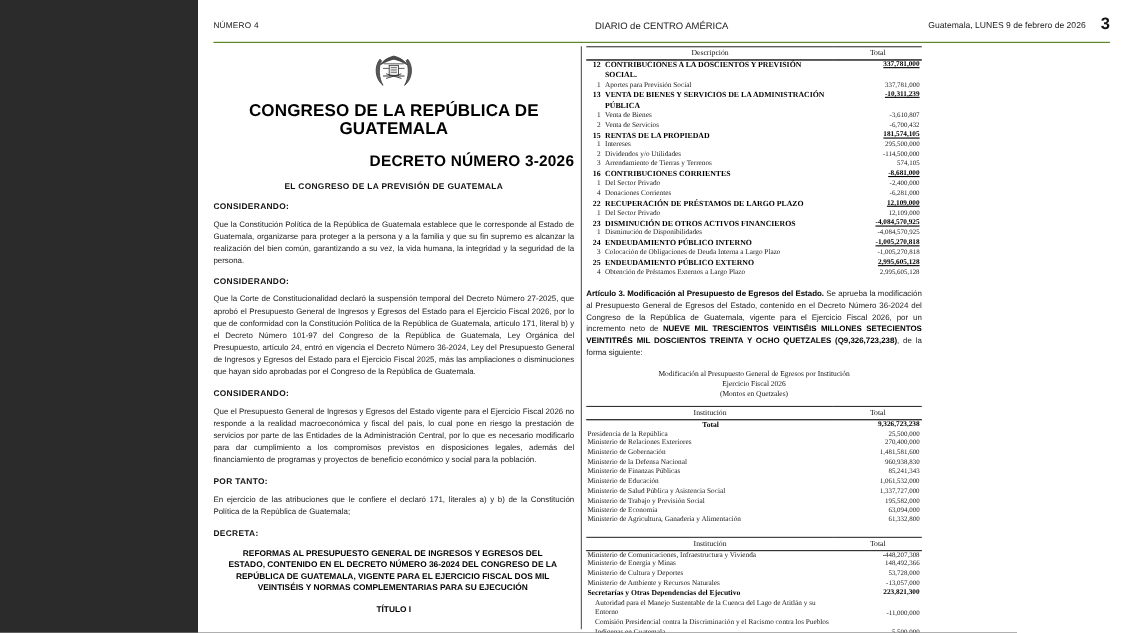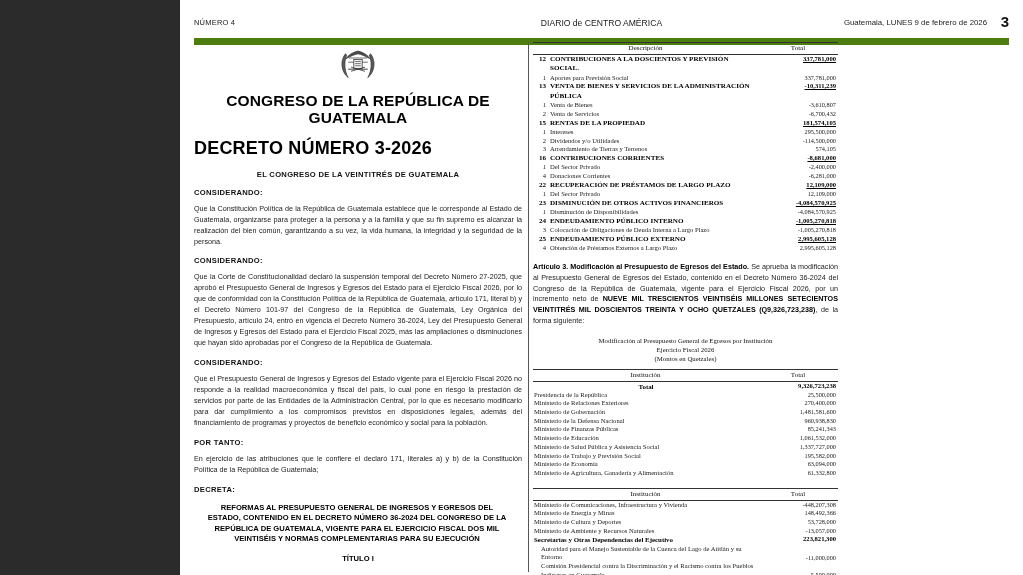--- a/index.html
+++ b/index.html
@@ -22,21 +22,21 @@
     background: #ffffff;
     overflow: hidden;
   }
   
   .runhead {
     position: absolute;
     left: 14px;
     top: 16px;
     width: 815px;
     height: 22px;
-    border-bottom: 7px solid #4d7c0f;
+    border-bottom: 1px solid #4d7c0f;
     font-family: "Liberation Sans", sans-serif;
   }
   .runhead .rh-left {
     position: absolute;
     left: 0;
     top: 2px;
     font-size: 7.5px;
     letter-spacing: .2px;
     color: #1a1a1a;
   }
@@ -101,22 +101,22 @@
     font-size: 15.5px;
     text-align: center;
     line-height: 1.12;
     letter-spacing: .1px;
     color: #000;
     margin-top: 4px;
   }
   .t-decreto {
     font-family: "Liberation Sans", sans-serif;
     font-weight: bold;
-    font-size: 18px;
-    text-align: left;
+    font-size: 14px;
+    text-align: right;
     margin-top: 11px;
     letter-spacing: .2px;
     color: #000;
   }
   .t-elcongreso {
     font-family: "Liberation Sans", sans-serif;
     font-weight: bold;
     font-size: 7.6px;
     text-align: center;
     margin-top: 11px;
@@ -261,21 +261,21 @@
           <rect x="24" y="22" width="12" height="13" fill="#efefef" stroke="#333"></rect>
           <path d="M26 25 h8 M26 28 h8 M26 31 h8" stroke="#333" stroke-width=".9"></path>
           <path d="M16 36 L44 36" stroke="#333" stroke-width="1.3"></path>
           <path d="M20 33 L40 39 M40 33 L20 39" stroke="#3d3d3d" stroke-width="1.2"></path>
         </g>
       </svg>
     </div>
 
     <div class="t-congress">CONGRESO DE LA REPÚBLICA DE GUATEMALA</div>
     <div class="t-decreto">DECRETO NÚMERO 3-2026</div>
-    <div class="t-elcongreso">EL CONGRESO DE LA VEINTITRÉS DE GUATEMALA</div>
+    <div class="t-elcongreso">EL CONGRESO DE LA PREVISIÓN DE GUATEMALA</div>
 
     <div class="t-center-bold">CONSIDERANDO:</div>
     <p class="para">Que la Constitución Política de la República de Guatemala establece que le corresponde al Estado de Guatemala, organizarse para proteger a la persona y a la familia y que su fin supremo es alcanzar la realización del bien común, garantizando a su vez, la vida humana, la integridad y la seguridad de la persona.</p>
 
     <div class="t-center-bold">CONSIDERANDO:</div>
     <p class="para">Que la Corte de Constitucionalidad declaró la suspensión temporal del Decreto Número 27-2025, que aprobó el Presupuesto General de Ingresos y Egresos del Estado para el Ejercicio Fiscal 2026, por lo que de conformidad con la Constitución Política de la República de Guatemala, artículo 171, literal b) y el Decreto Número 101-97 del Congreso de la República de Guatemala, Ley Orgánica del Presupuesto, artículo 24, entró en vigencia el Decreto Número 36-2024, Ley del Presupuesto General de Ingresos y Egresos del Estado para el Ejercicio Fiscal 2025, más las ampliaciones o disminuciones que hayan sido aprobadas por el Congreso de la República de Guatemala.</p>
 
     <div class="t-center-bold">CONSIDERANDO:</div>
     <p class="para">Que el Presupuesto General de Ingresos y Egresos del Estado vigente para el Ejercicio Fiscal 2026 no responde a la realidad macroeconómica y fiscal del país, lo cual pone en riesgo la prestación de servicios por parte de las Entidades de la Administración Central, por lo que es necesario modificarlo para dar cumplimiento a los compromisos previstos en disposiciones legales, además del financiamiento de programas y proyectos de beneficio económico y social para la población.</p>
 

